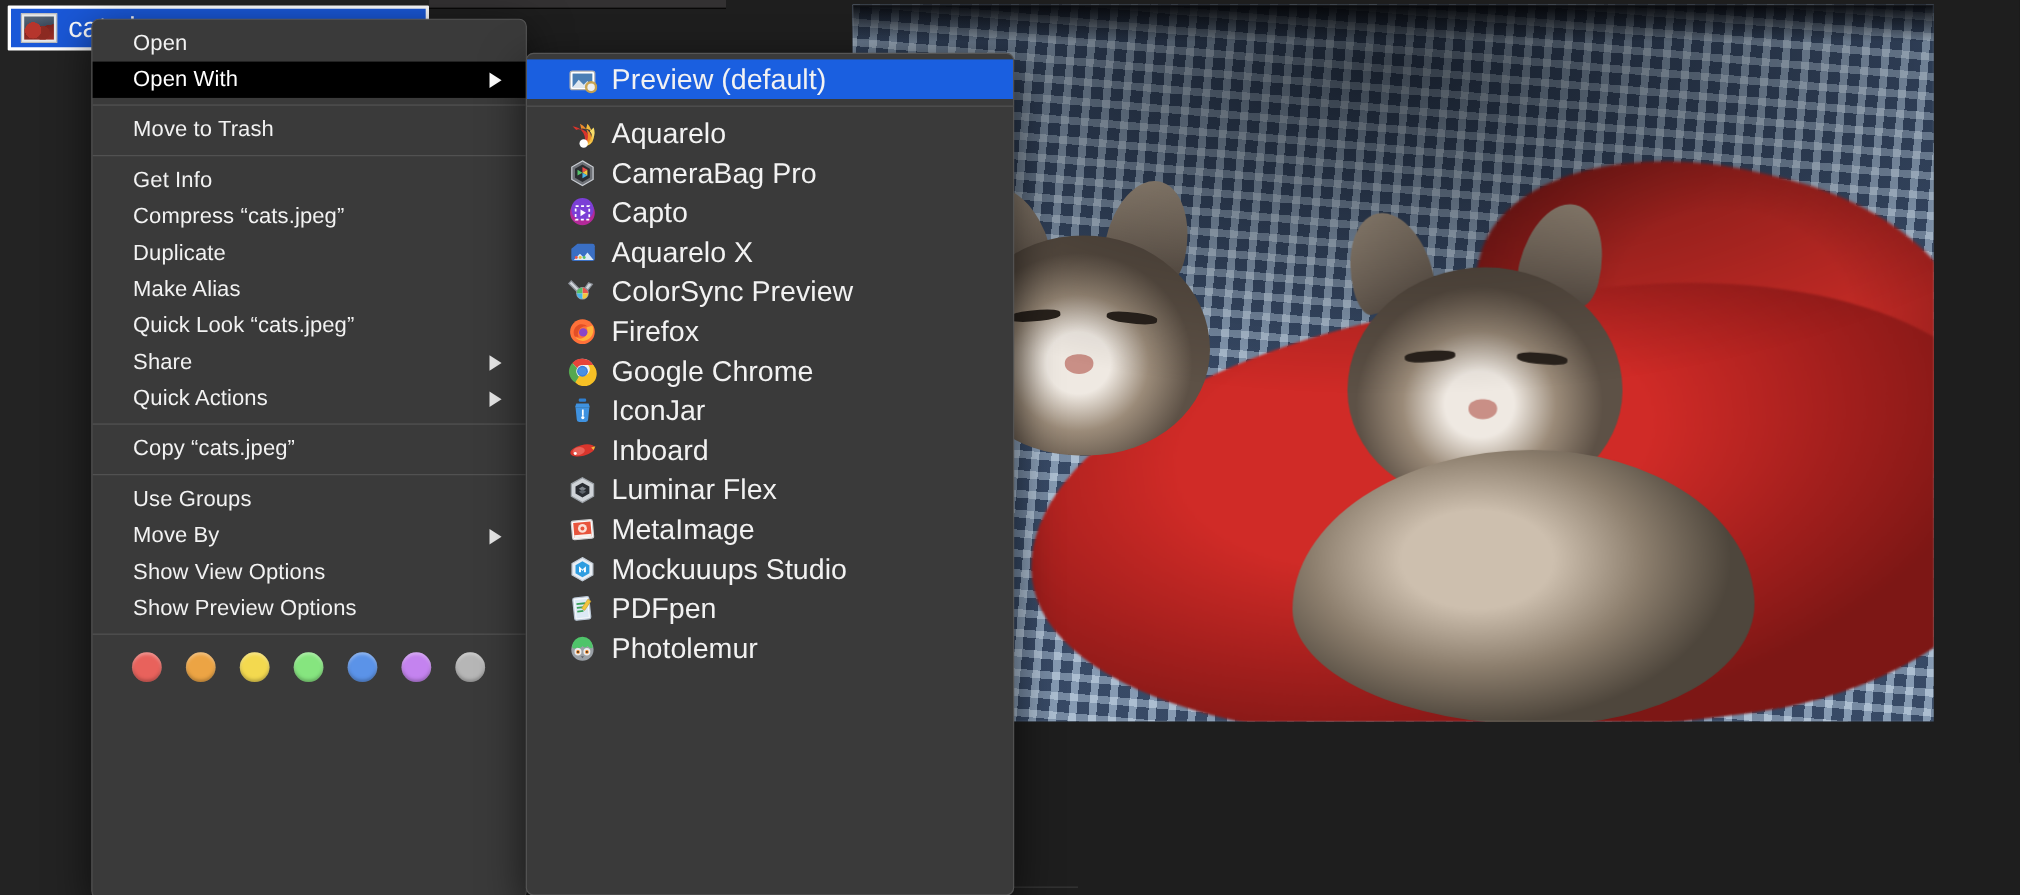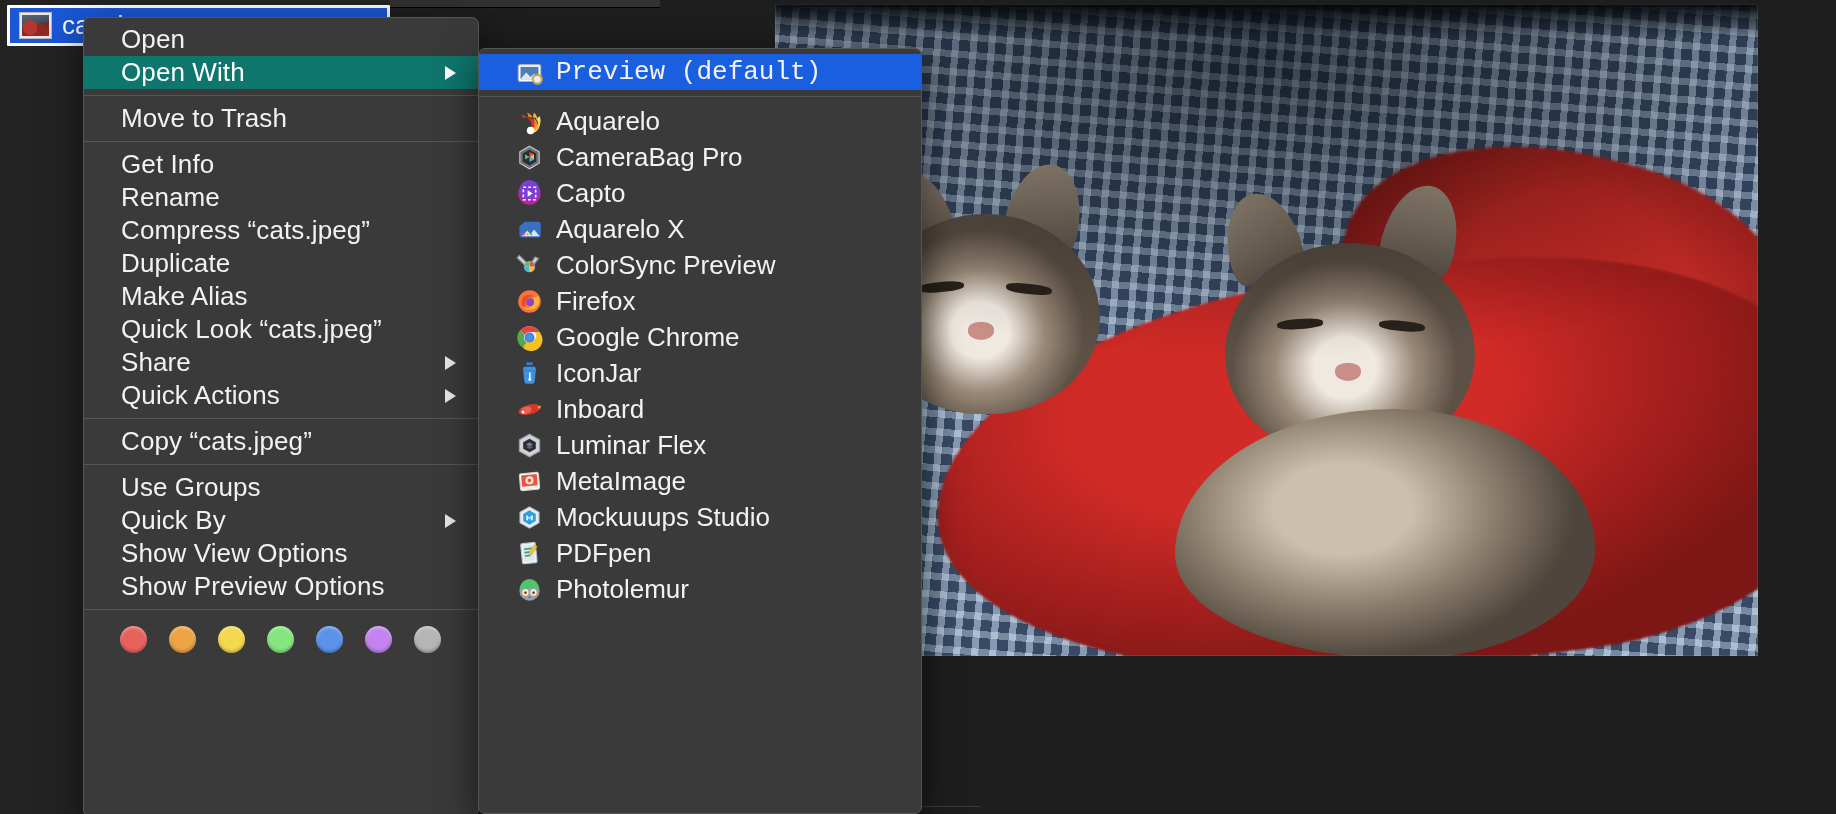--- a/index.html
+++ b/index.html
@@ -135,41 +135,41 @@
     box-shadow: 0 12px 40px rgba(0,0,0,.62);
     padding: 5px 0;
     overflow: hidden;
   }
   #main-menu { left: 83px; top: 17px; width: 396px; height: 800px; }
   #submenu   { left: 478px; top: 48px; width: 444px; height: 766px; }
 
   .mi {
     position: relative; display: flex; align-items: center;
     height: 33px; padding: 0 14px 0 37px;
-    color: #f2f2f2; font-size: 26px; white-space: nowrap;
+    color: #f2f2f2; font-size: 20px; white-space: nowrap;
     letter-spacing: .1px;
   }
-  .mi.sel { background: #0f766e; color: #fff; }
+  .mi.sel { background: #000000; color: #fff; }
   .mi .arrow {
     position: absolute; right: 22px; top: 50%; transform: translateY(-50%);
     width: 0; height: 0;
     border-left: 11px solid #e8e8e8;
     border-top: 7px solid transparent;
     border-bottom: 7px solid transparent;
   }
   .mi.sel .arrow { border-left-color: #fff; }
   .sep { height: 1px; background: #555555; margin: 6px 0; }
 
   
   .ai {
     position: relative; display: flex; align-items: center; gap: 13px;
     height: 36px; padding: 0 14px 0 37px;
     color: #f2f2f2; font-size: 26px; white-space: nowrap;
   }
-  .ai.sel { background: #1a5fe0; font-family: Liberation Mono, monospace; }
+  .ai.sel { background: #1a5fe0; }
   .ico { width: 27px; height: 27px; flex: 0 0 auto; position: relative; }
 
   
   .tags { display: flex; align-items: center; gap: 22px; padding: 10px 0 6px 36px; }
   .dot {
     width: 27px; height: 27px; border-radius: 50%;
     box-shadow: inset 0 -2px 3px rgba(0,0,0,.25), inset 0 2px 3px rgba(255,255,255,.35);
   }
 </style>
 </head>
@@ -229,23 +229,20 @@
       </div>
       <div class="sep"></div>
       <div class="mi">
         <span>Move to Trash</span>
       </div>
       <div class="sep"></div>
       <div class="mi">
         <span>Get Info</span>
       </div>
       <div class="mi">
-        <span>Rename</span>
-      </div>
-      <div class="mi">
         <span>Compress “cats.jpeg”</span>
       </div>
       <div class="mi">
         <span>Duplicate</span>
       </div>
       <div class="mi">
         <span>Make Alias</span>
       </div>
       <div class="mi">
         <span>Quick Look “cats.jpeg”</span>
@@ -260,21 +257,21 @@
       </div>
       <div class="sep"></div>
       <div class="mi">
         <span>Copy “cats.jpeg”</span>
       </div>
       <div class="sep"></div>
       <div class="mi">
         <span>Use Groups</span>
       </div>
       <div class="mi">
-        <span>Quick By</span>
+        <span>Move By</span>
         <span class="arrow"></span>
       </div>
       <div class="mi">
         <span>Show View Options</span>
       </div>
       <div class="mi">
         <span>Show Preview Options</span>
       </div>
       <div class="sep"></div>
       <div class="tags">

